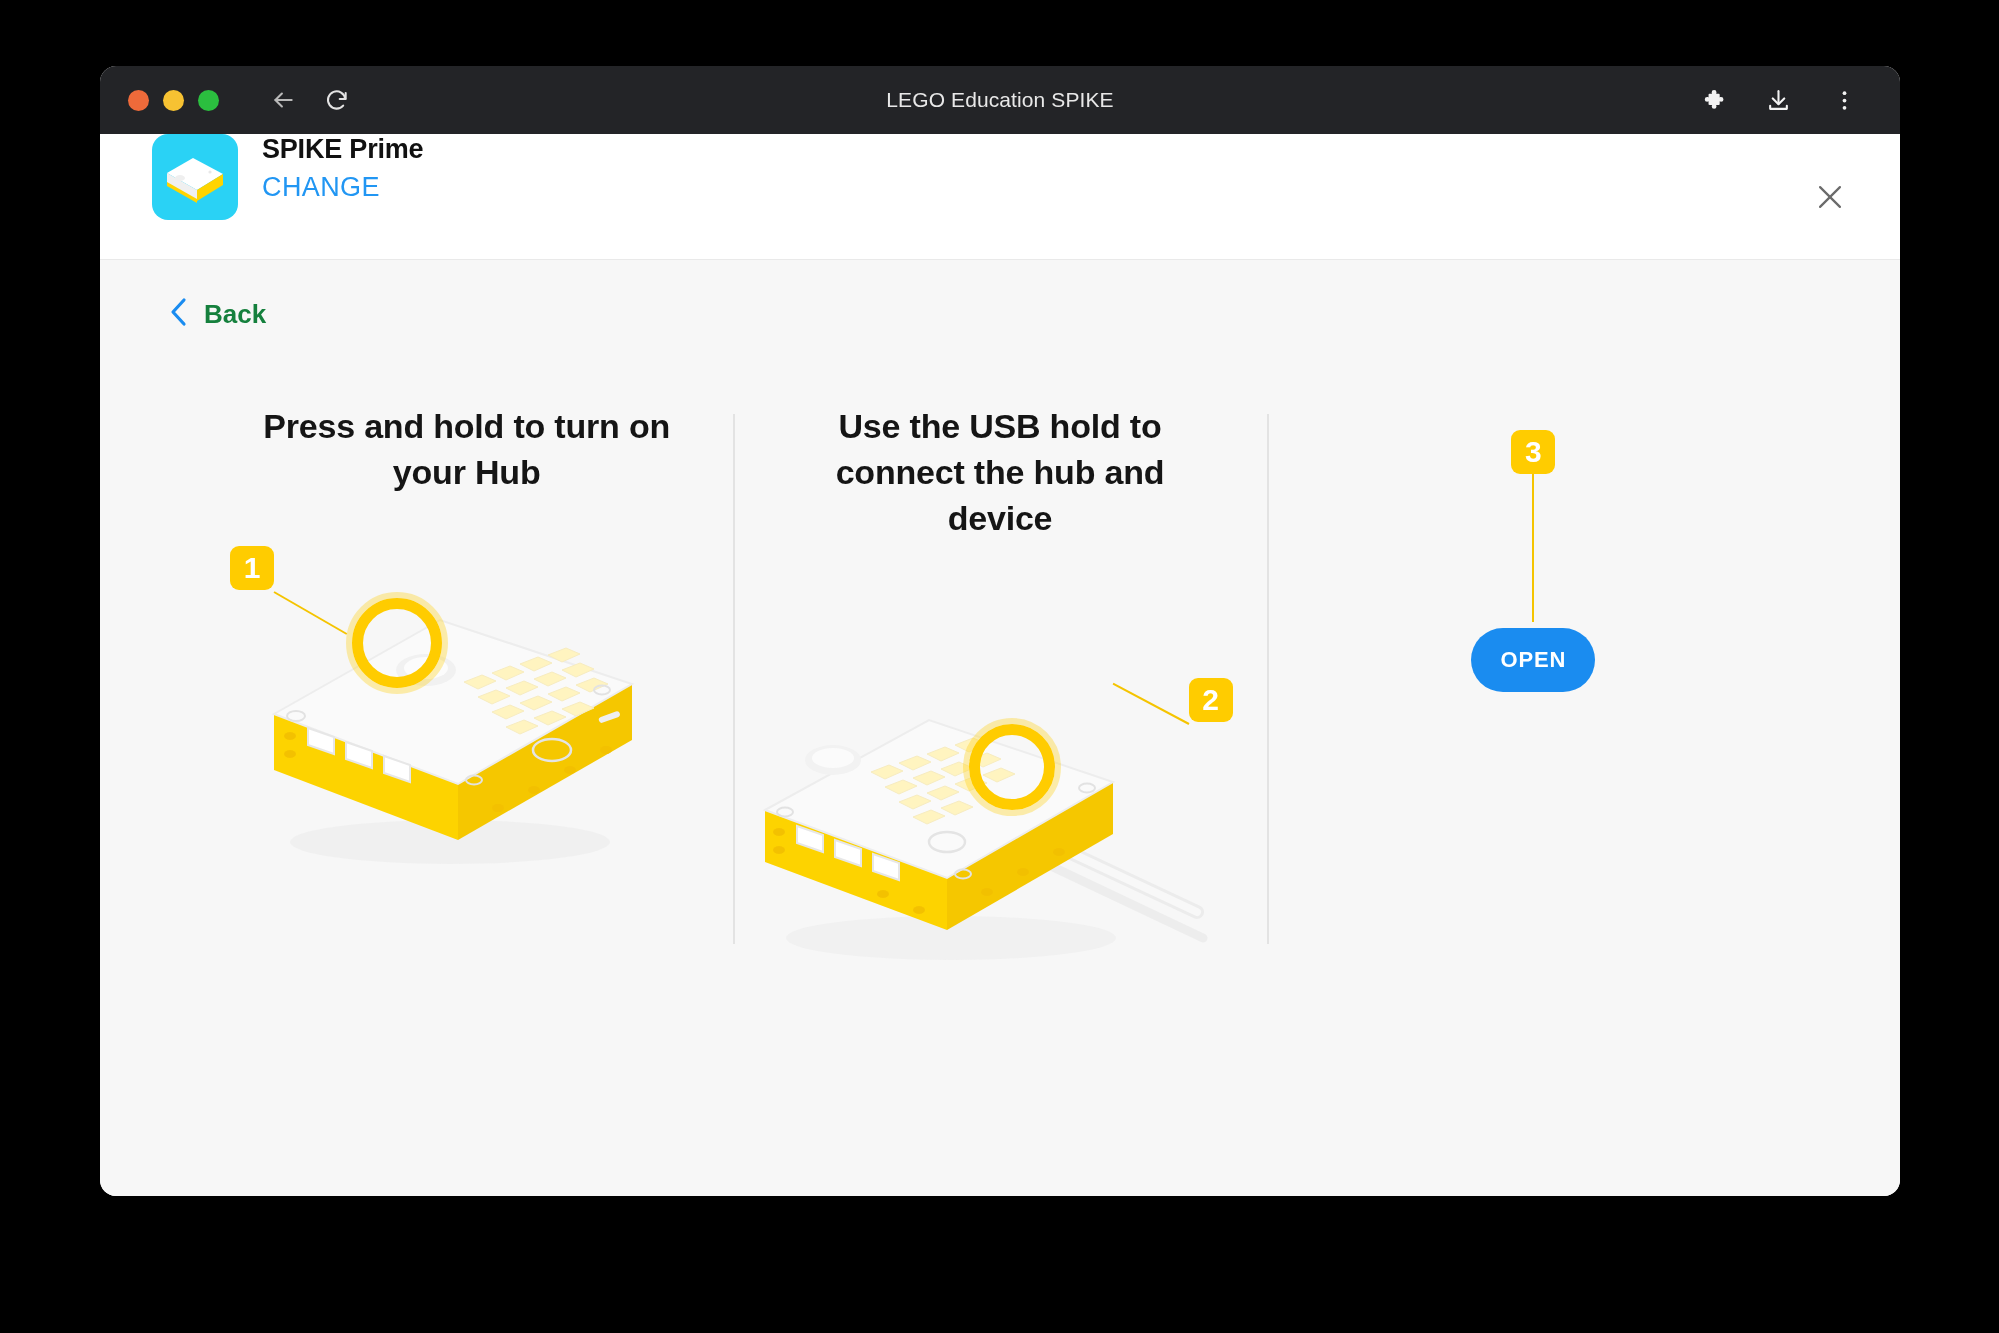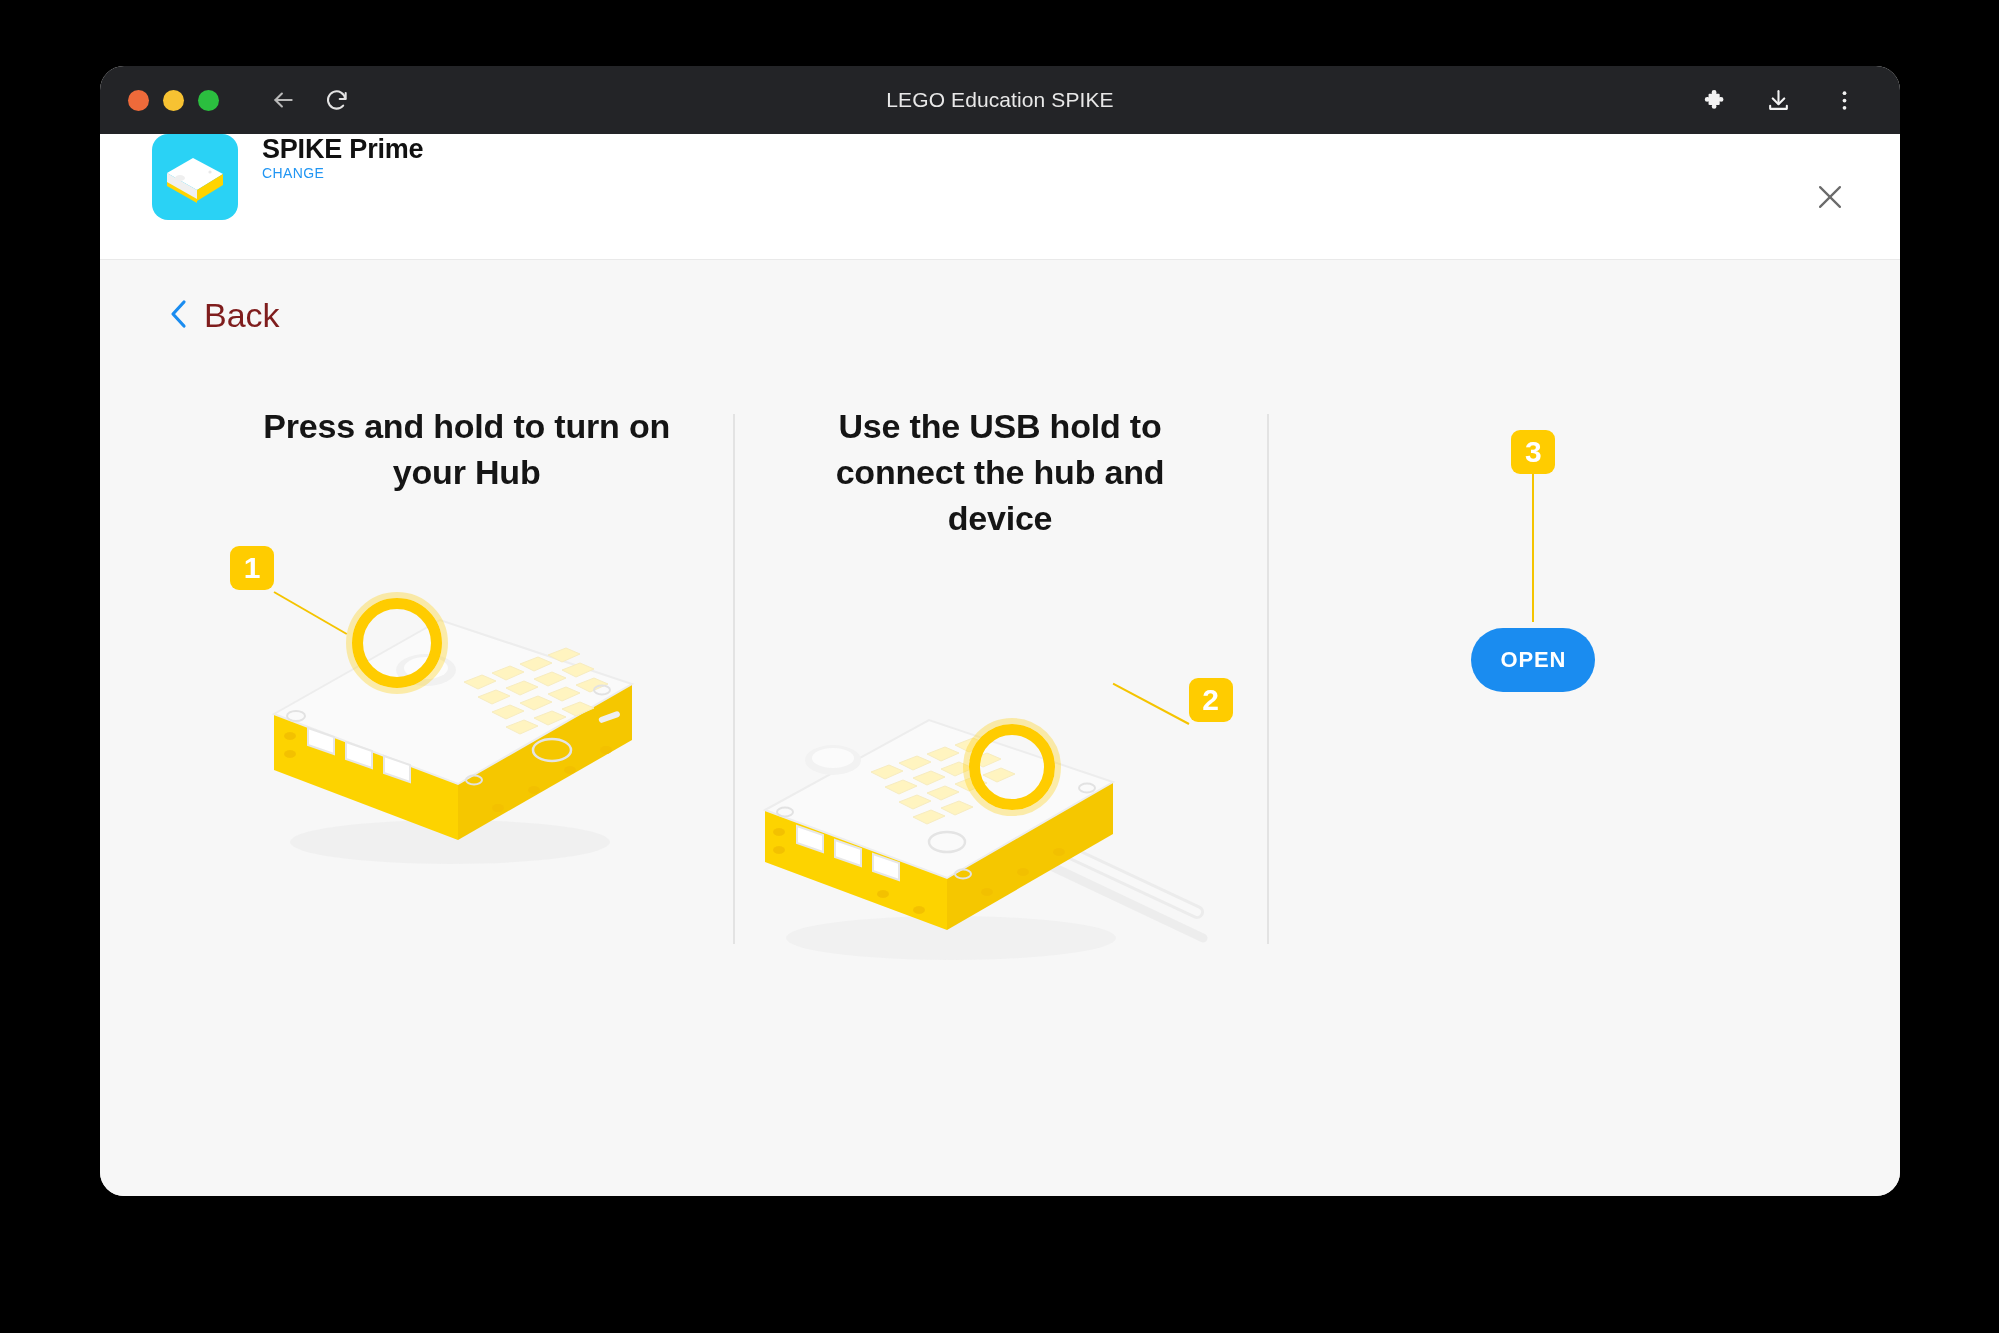--- a/index.html
+++ b/index.html
@@ -14,21 +14,21 @@
     position: relative;
     width: 1999px; height: 1333px;
     background: #000000;
   }
 
   
   .window {
     position: absolute;
     left: 100px; top: 66px;
     width: 1800px; height: 1130px;
-    border-radius: 24px;
+    border-radius: 16px;
     overflow: hidden;
     box-shadow: 0 24px 70px rgba(0,0,0,0.75);
     background: #f7f7f7;
   }
 
   
   .titlebar {
     position: relative;
     height: 68px;
     background: #232427;
@@ -97,21 +97,22 @@
     width: 64px; height: 50px;
   }
   .header-text { margin-left: 24px; }
   .app-title {
     font-size: 27px;
     font-weight: bold;
     color: #111111;
     letter-spacing: -0.2px;
   }
   .change-link {
-    font-size: 14px;
+    margin-top: 7px;
+    font-size: 27px;
     color: #2196f3;
     letter-spacing: 0.4px;
     cursor: pointer;
   }
   .close-x {
     position: absolute;
     right: 48px; top: 50%;
     transform: translateY(-50%);
     width: 44px; height: 44px;
     display: flex; align-items: center; justify-content: center;
@@ -125,23 +126,23 @@
     background: #f7f7f7;
   }
   .back-row {
     display: flex; align-items: center;
     gap: 14px;
     padding: 36px 0 0 68px;
     width: max-content;
     cursor: pointer;
   }
   .back-label {
-    color: #7f1d1d;
-    font-size: 34px;
-    font-weight: normal;
+    color: #15803d;
+    font-size: 26px;
+    font-weight: bold;
   }
 
   
   .steps {
     position: absolute;
     left: 100px; top: 144px;
     width: 1600px; height: 560px;
     display: flex;
   }
   .step {

